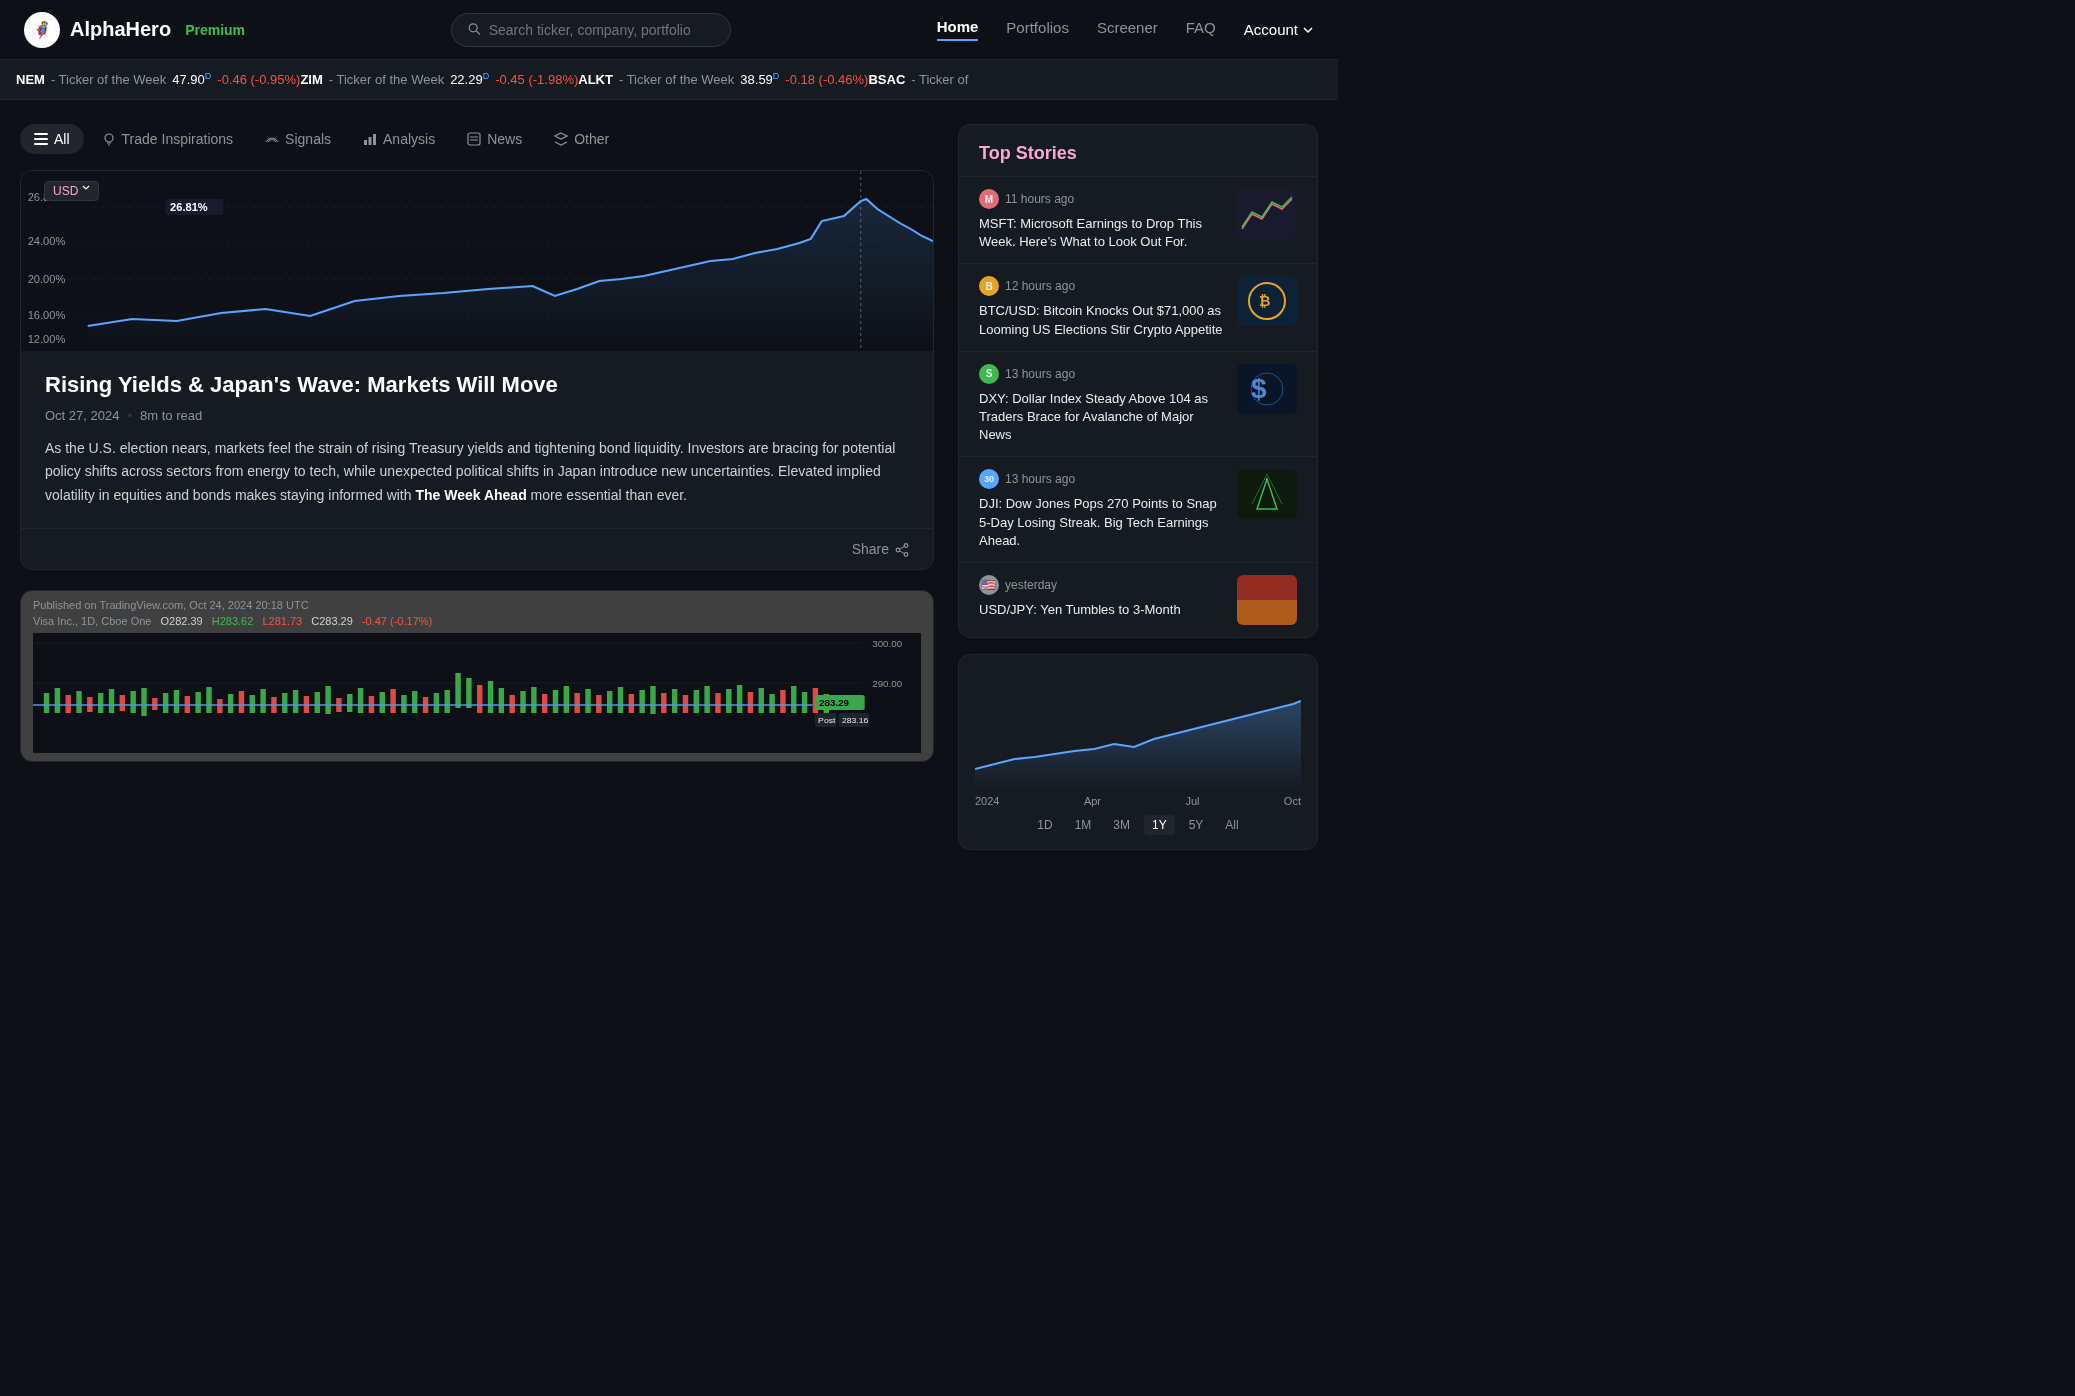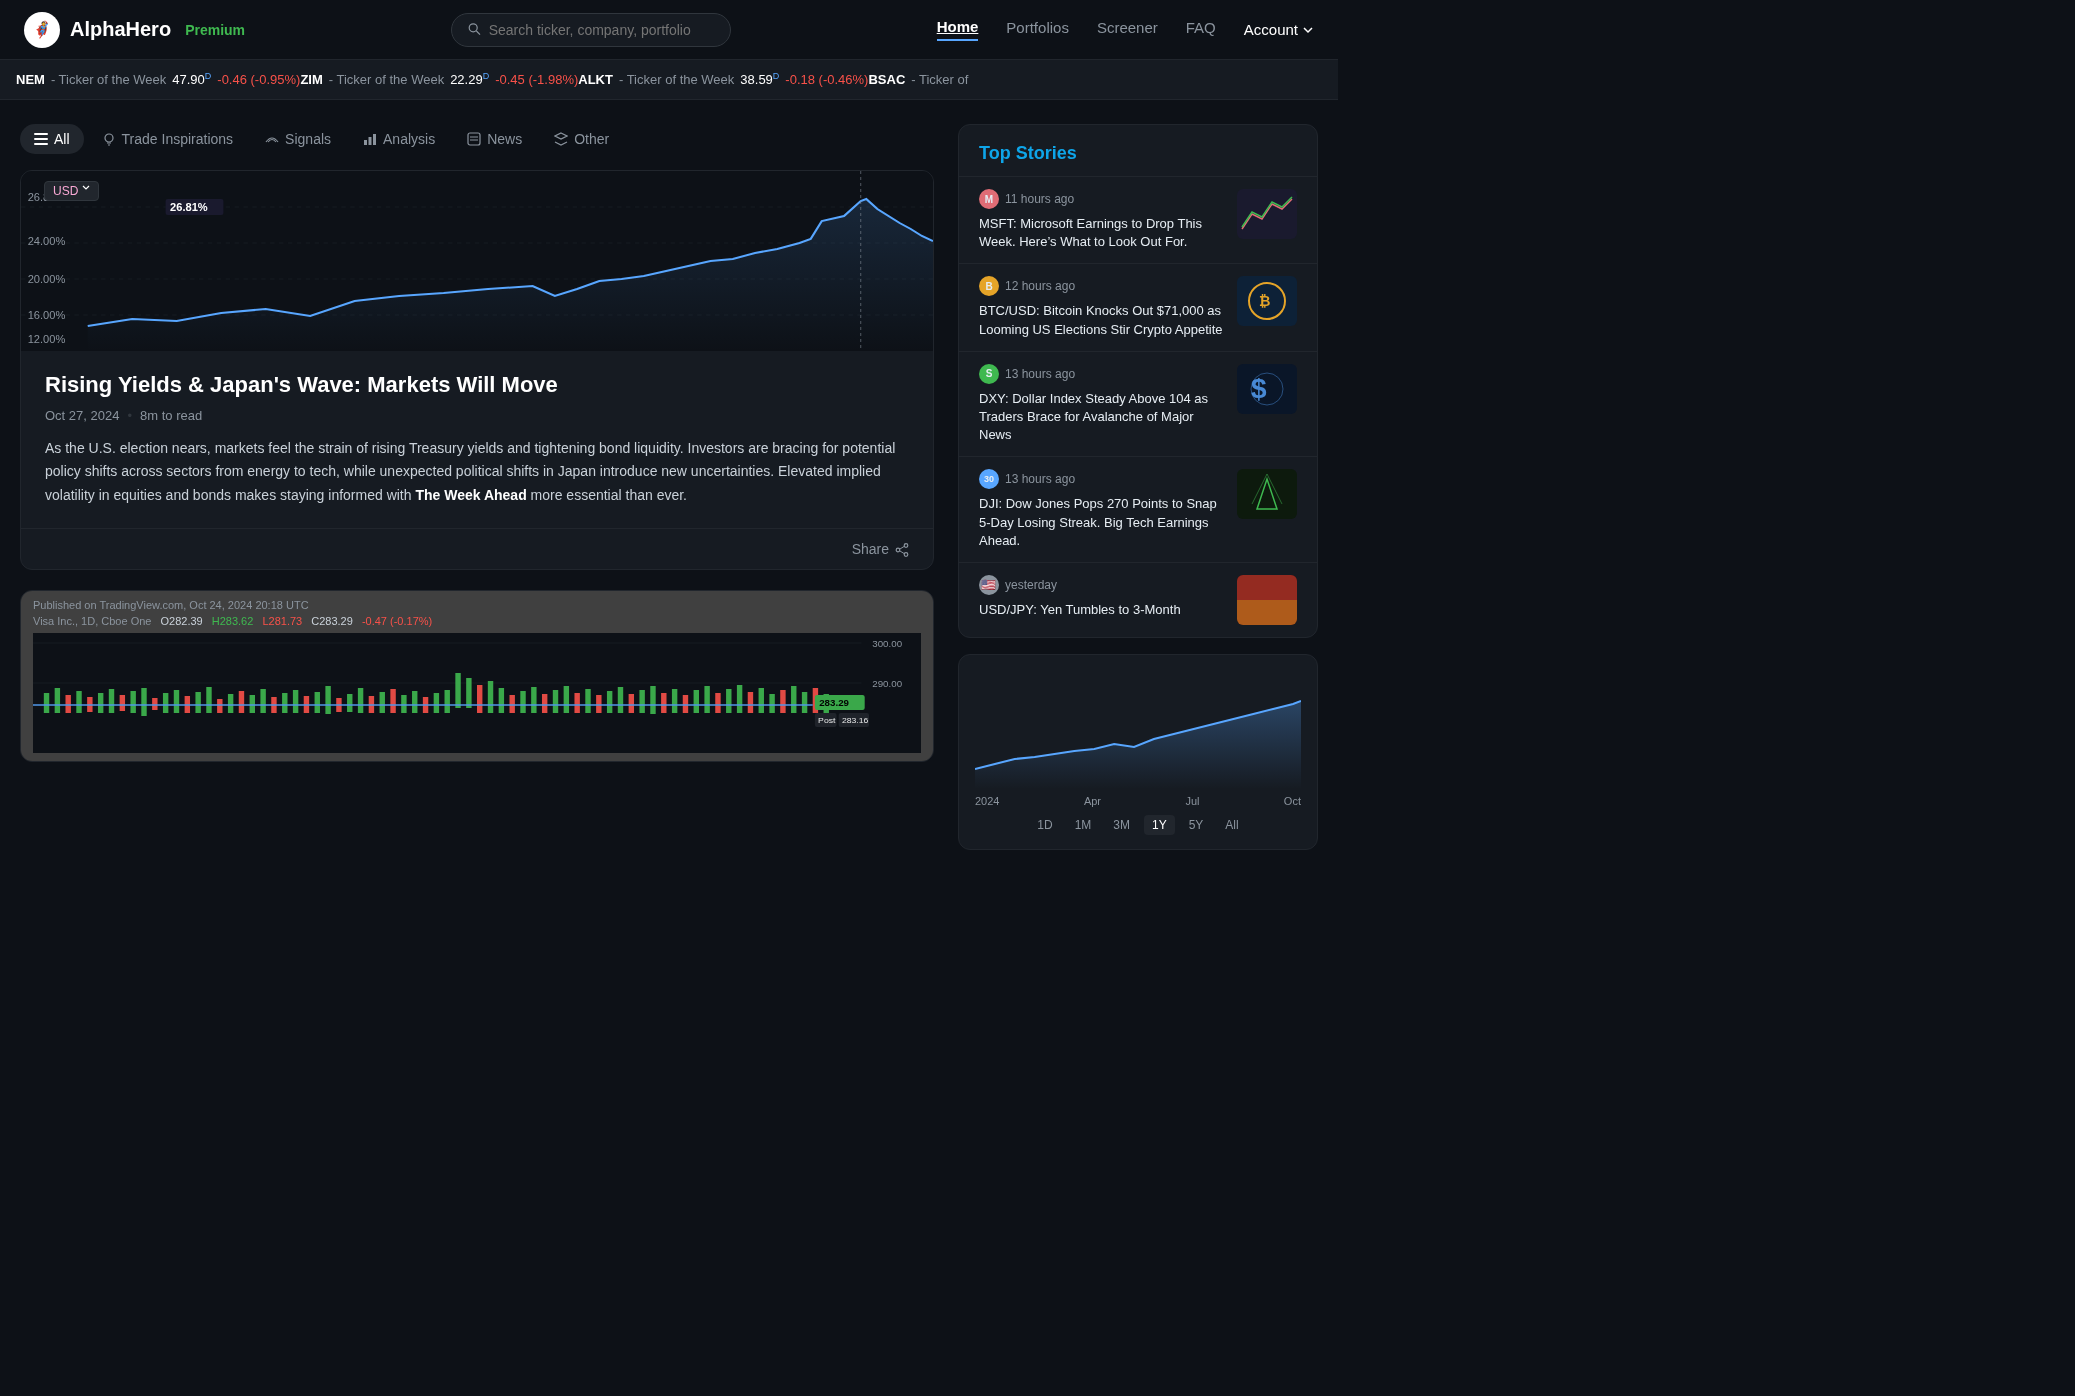--- a/index.html
+++ b/index.html
@@ -15,21 +15,21 @@
     .nav-logo-text { font-size: 20px; font-weight: 700; color: #fff; }
     .nav-logo-premium { color: #3fb950; font-size: 14px; font-weight: 600; margin-left: 4px; }
     .nav-search {
       display: flex; align-items: flex-start; gap: 8px;
       background: #161b22; border: 1px solid #30363d; border-radius: 24px;
       padding: 8px 16px; width: 280px;
     }
     .nav-search input { background: transparent; border: none; color: #8b949e; font-size: 14px; width: 100%; outline: none; }
     .nav-links { display: flex; align-items: center; gap: 28px; }
     .nav-link { color: #8b949e; font-size: 15px; cursor: pointer; text-decoration: none; padding-bottom: 4px; }
-    .nav-link.active { color: #fff; border-bottom: 2px solid #58a6ff; font-weight: 600; text-decoration: underline; }
+    .nav-link.active { color: #fff; border-bottom: 2px solid #58a6ff; font-weight: 600; }
     .nav-account { color: #fff; font-size: 15px; cursor: pointer; display: flex; align-items: center; gap: 4px; }
 
     
     .ticker-tape {
       background: #161b22; border-bottom: 1px solid #21262d;
       padding: 0 16px; height: 40px; display: flex; align-items: center;
       overflow: hidden; white-space: nowrap; 
     }
     .ticker-item { display: flex; align-items: center; gap: 6px; font-size: 13px; }
     .ticker-name { color: #fff; font-weight: 600; }
@@ -82,21 +82,21 @@
     .tv-legend .o { color: #c9d1d9; }
     .tv-legend .h { color: #3fb950; }
     .tv-legend .l { color: #f85149; }
     .tv-legend .c { color: #c9d1d9; }
     .tv-legend .chg { color: #f85149; }
     .candle-chart { height: 120px; background: #0d1117; position: relative; overflow: hidden; }
     .article2-title { font-size: 20px; font-weight: 700; color: #fff; padding: 16px 20px 8px; line-height: 1.3; }
 
     
     .top-stories-card { background: #161b22; border-radius: 12px; border: 1px solid #21262d; overflow: hidden; }
-    .top-stories-header { padding: 18px 20px 12px; font-size: 18px; font-weight: 700; color: #0ea5e9; }
+    .top-stories-header { padding: 18px 20px 12px; font-size: 18px; font-weight: 700; color: #f9a8d4; }
     .story-item { display: flex; align-items: flex-start; justify-content: space-between; padding: 12px 20px; border-top: 1px solid #21262d; gap: 12px; }
     .story-content { flex: 1; }
     .story-meta { display: flex; align-items: center; gap: 6px; margin-bottom: 6px; }
     .story-avatar { width: 20px; height: 20px; border-radius: 50%; display: flex; align-items: center; justify-content: center; font-size: 10px; font-weight: 700; flex-shrink: 0; }
     .story-time { font-size: 12px; color: #8b949e; }
     .story-title { font-size: 13px; color: #e6edf3; line-height: 1.4; font-weight: 500; }
     .story-thumb { width: 60px; height: 50px; border-radius: 6px; flex-shrink: 0; overflow: hidden; }
 
     
     .mini-chart-card { background: #161b22; border-radius: 12px; border: 1px solid #21262d; margin-top: 16px; padding: 14px 16px; }

